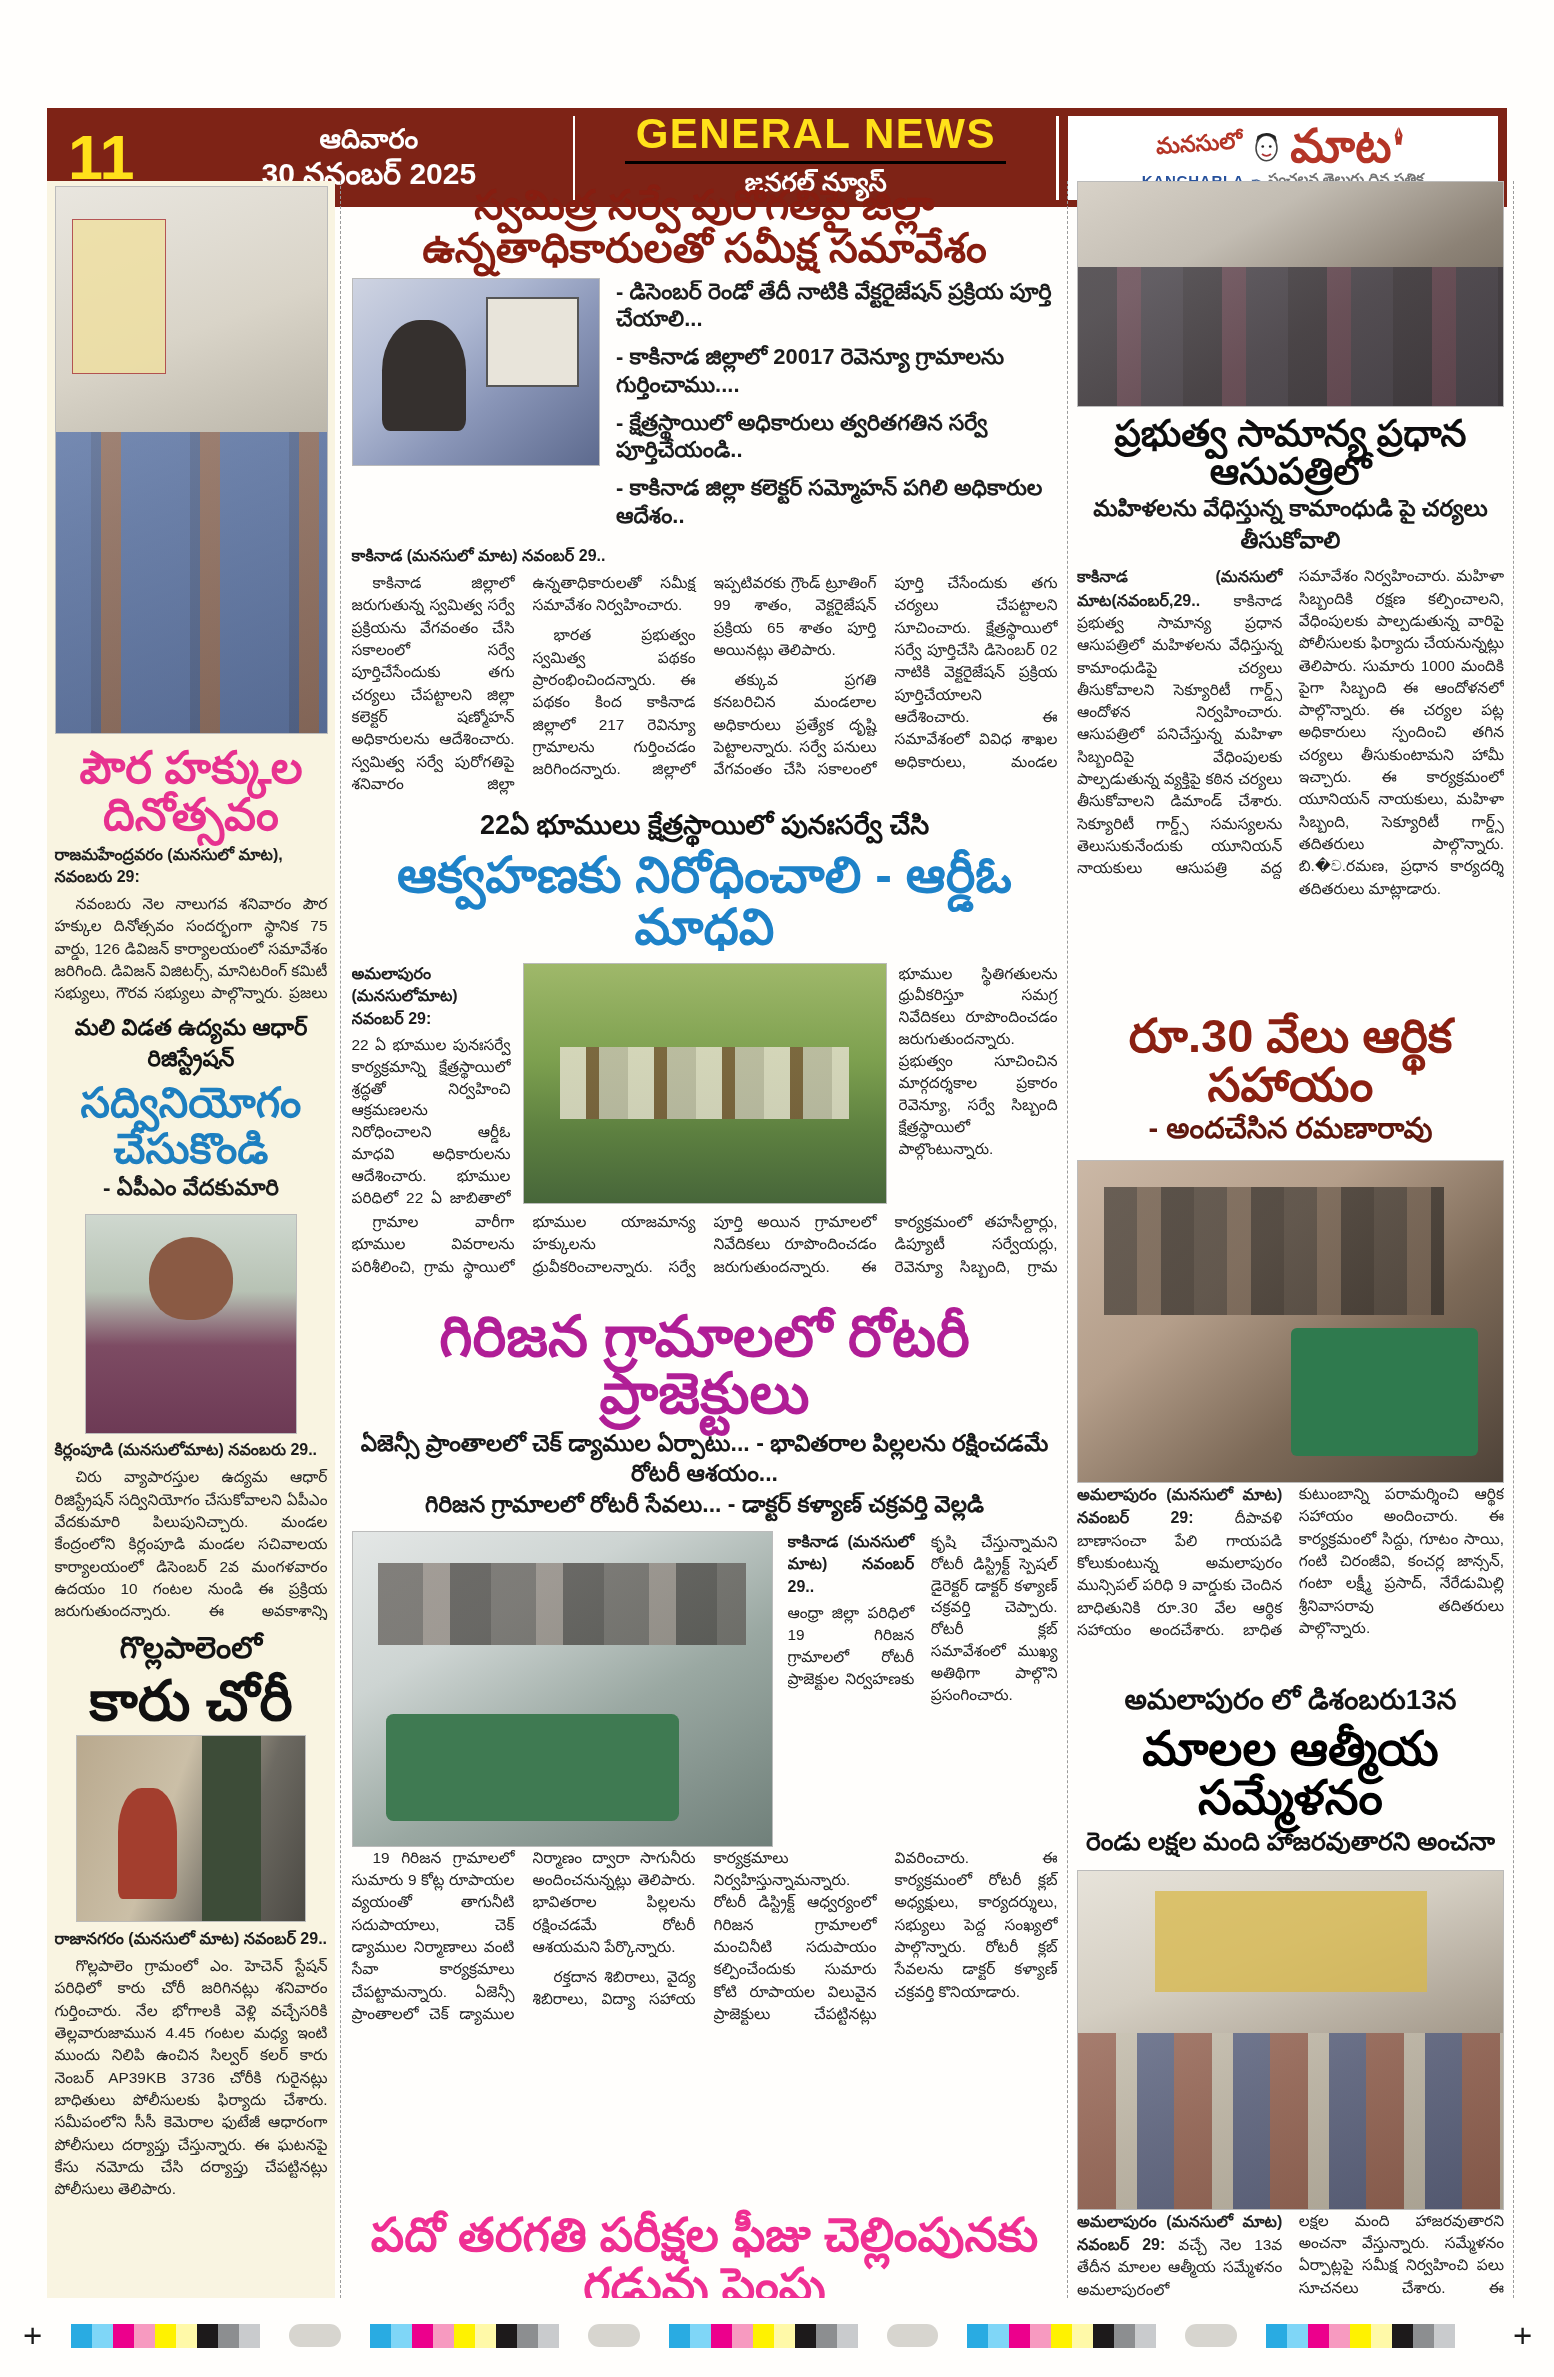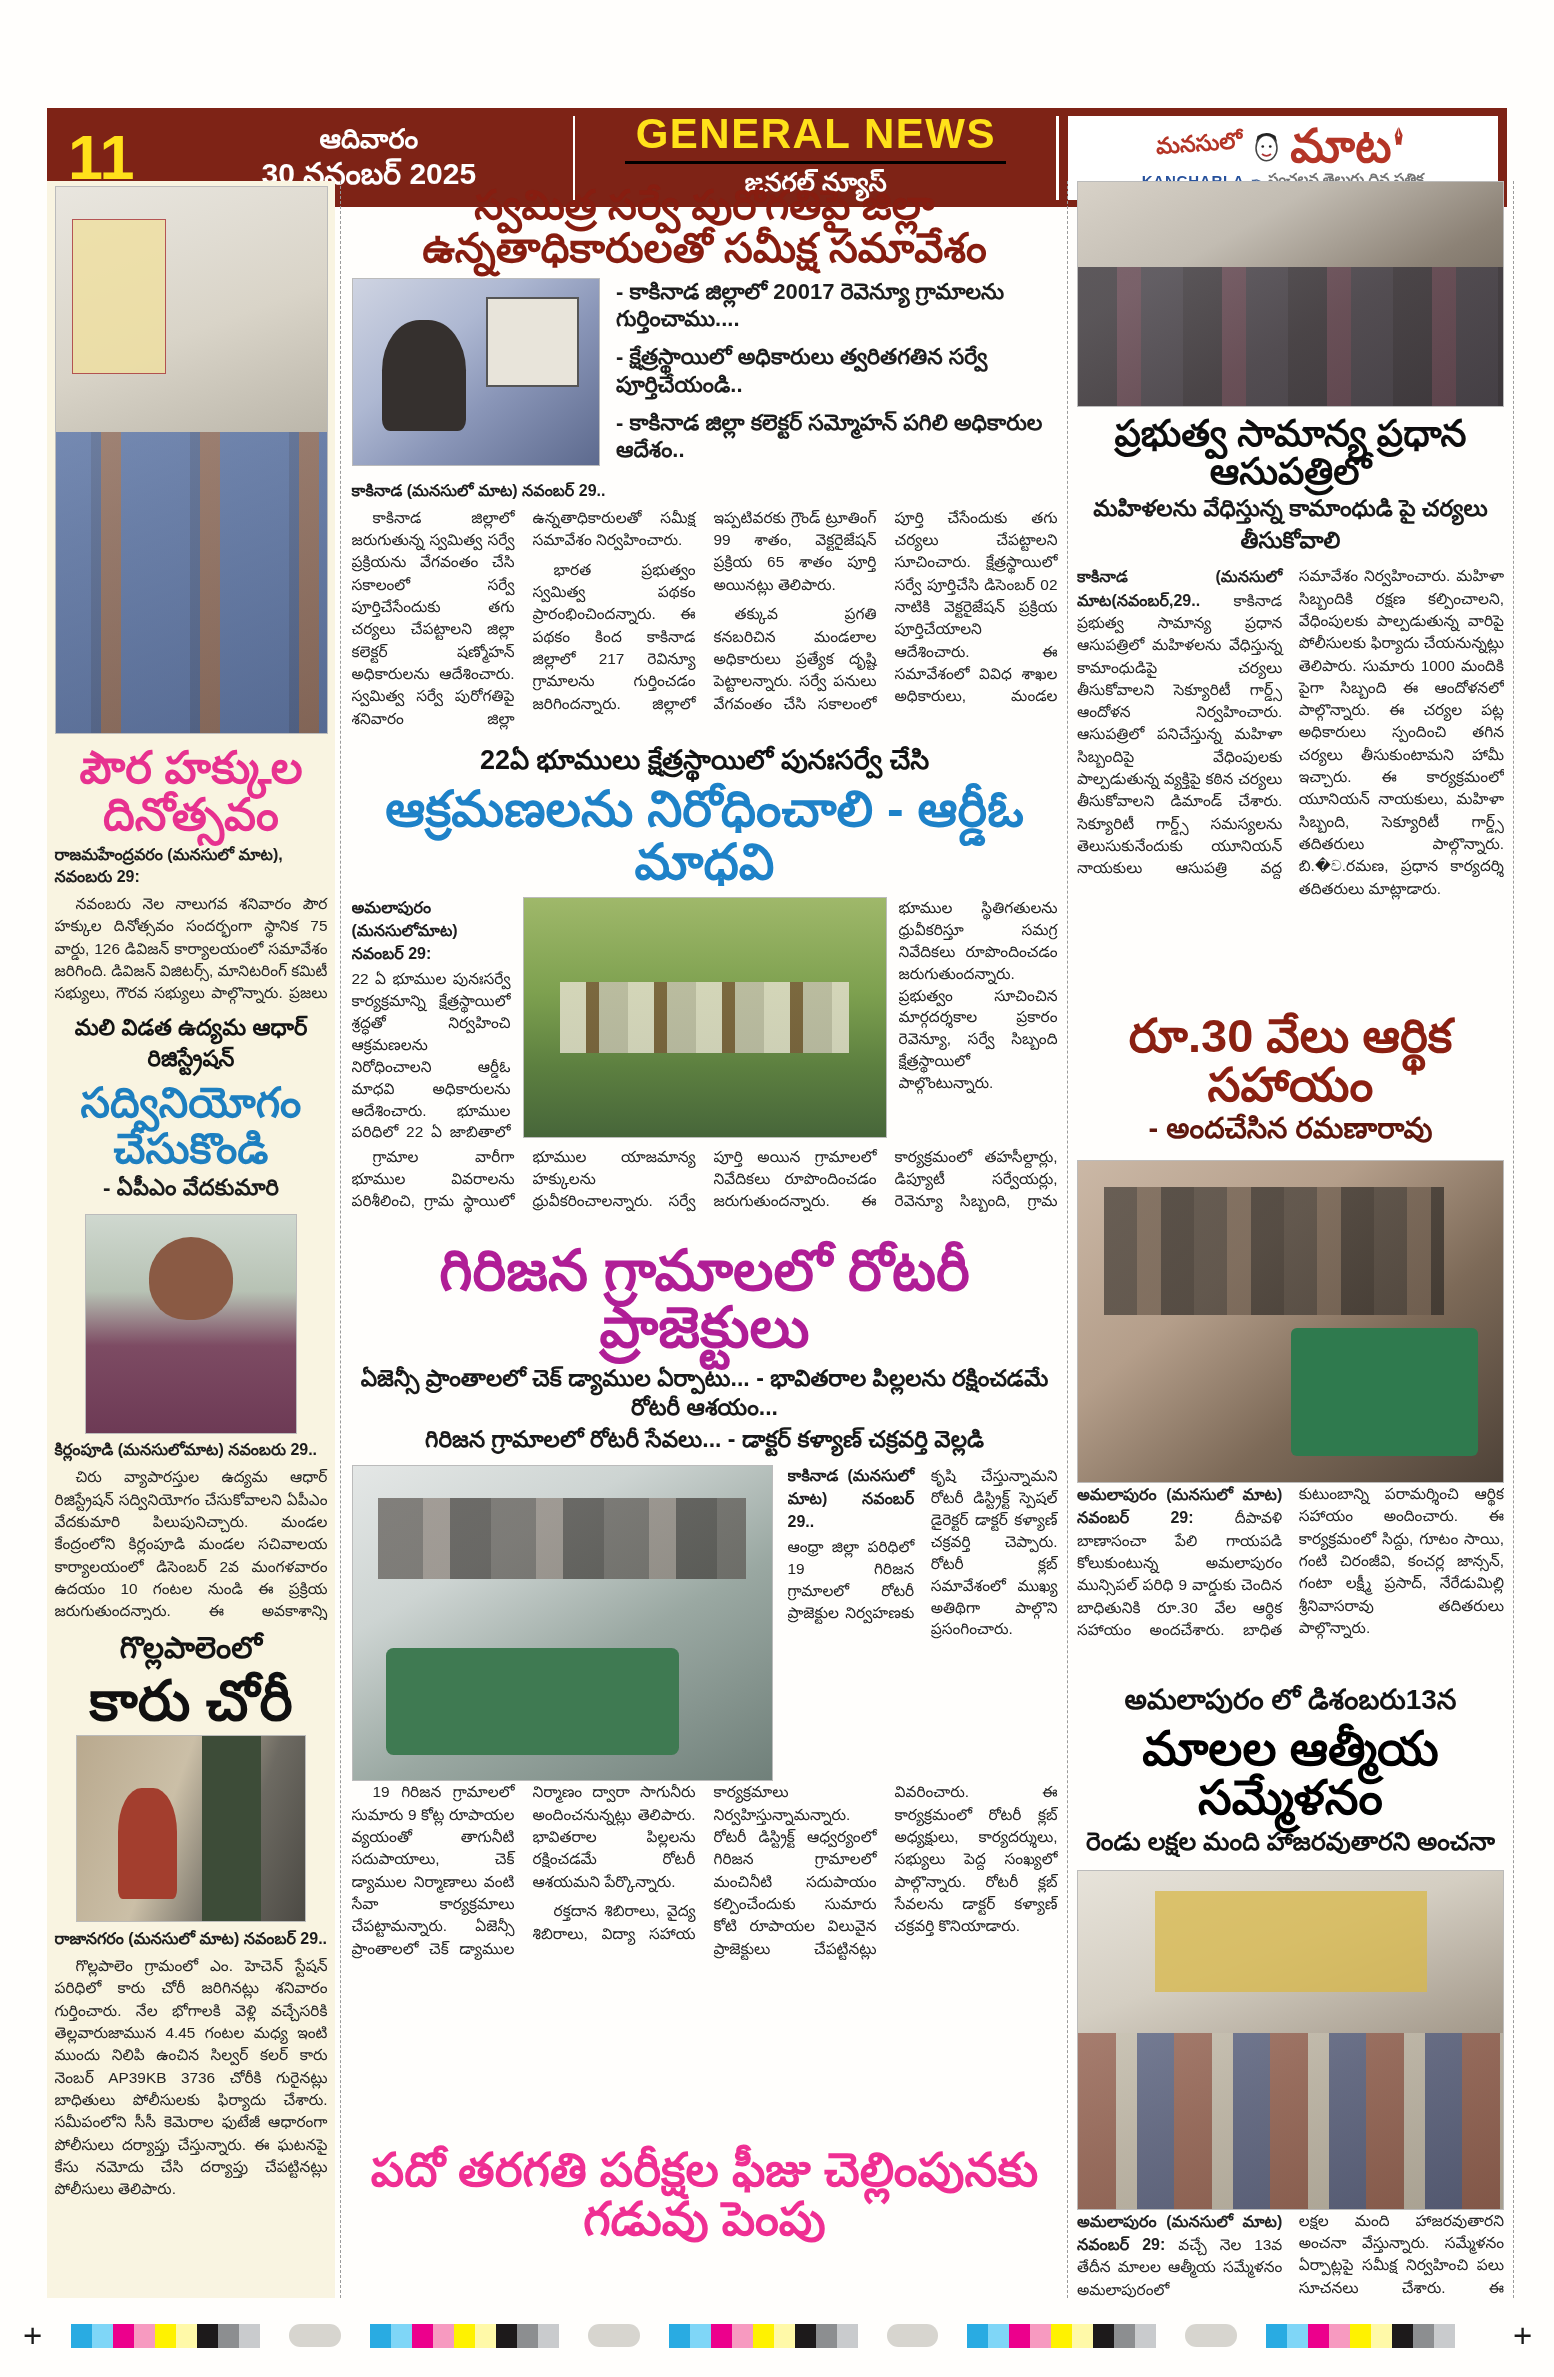--- a/index.html
+++ b/index.html
@@ -220,36 +220,37 @@
     </div>
   </div>
 
   <div class="col col-mid">
 
     <div>
       <div class="hl-maroon">స్వమిత్ర సర్వే పురోగతిపై జిల్లా ఉన్నతాధికారులతో సమీక్ష సమావేశం</div>
       <div class="a1-media">
         <div class="photo ph-desk"></div>
         <div class="bullets">
+            <p>- డిసెంబర్ రెండో తేదీ నాటికి వేక్టరైజేషన్ ప్రక్రియ పూర్తి చేయాలి...</p>
             <p>- కాకినాడ జిల్లాలో 20017 రెవెన్యూ గ్రామాలను గుర్తించాము....</p>
             <p>- క్షేత్రస్థాయిలో అధికారులు త్వరితగతిన సర్వే పూర్తిచేయండి..</p>
             <p>- కాకినాడ జిల్లా కలెక్టర్ సమ్మోహన్ పగిలి అధికారుల ఆదేశం..</p>
           </div>
       </div>
       <div class="dateline">కాకినాడ (మనసులో మాట) నవంబర్ 29..</div>
       <div class="a-body cols-4 clip mid-body-1">
           <p>కాకినాడ జిల్లాలో జరుగుతున్న స్వమిత్వ సర్వే ప్రక్రియను వేగవంతం చేసి సకాలంలో సర్వే పూర్తిచేసేందుకు తగు చర్యలు చేపట్టాలని జిల్లా కలెక్టర్ షణ్మోహన్ అధికారులను ఆదేశించారు. స్వమిత్వ సర్వే పురోగతిపై శనివారం జిల్లా ఉన్నతాధికారులతో సమీక్ష సమావేశం నిర్వహించారు.</p>
           <p>భారత ప్రభుత్వం స్వమిత్వ పథకం ప్రారంభించిందన్నారు. ఈ పథకం కింద కాకినాడ జిల్లాలో 217 రెవిన్యూ గ్రామాలను గుర్తించడం జరిగిందన్నారు. జిల్లాలో ఇప్పటివరకు గ్రౌండ్ ట్రూతింగ్ 99 శాతం, వెక్టరైజేషన్ ప్రక్రియ 65 శాతం పూర్తి అయినట్లు తెలిపారు.</p>
           <p>తక్కువ ప్రగతి కనబరిచిన మండలాల అధికారులు ప్రత్యేక దృష్టి పెట్టాలన్నారు. సర్వే పనులు వేగవంతం చేసి సకాలంలో పూర్తి చేసేందుకు తగు చర్యలు చేపట్టాలని సూచించారు. క్షేత్రస్థాయిలో సర్వే పూర్తిచేసి డిసెంబర్ 02 నాటికి వెక్టరైజేషన్ ప్రక్రియ పూర్తిచేయాలని ఆదేశించారు. ఈ సమావేశంలో వివిధ శాఖల అధికారులు, మండల సర్వేయర్లు, వీఆర్వోలు పాల్గొన్నారు.</p>
         </div>
     </div>
 
     <div>
       <div class="kicker kicker-22a">22ఏ భూములు క్షేత్రస్థాయిలో పునఃసర్వే చేసి</div>
-      <div class="hl-blue">ఆక్రమణలను నిరోధించాలి - ఆర్డీఓ మాధవి</div>
+      <div class="hl-blue">ఆక్వహణకు నిరోధించాలి - ఆర్డీఓ మాధవి</div>
       <div class="a2-grid">
         <div class="side-txt clip" style="height:241px">
           <span class="dateline" style="display:block;margin-top:0">అమలాపురం (మనసులోమాట) నవంబర్ 29:</span>
           <span>22 ఏ భూముల పునఃసర్వే కార్యక్రమాన్ని క్షేత్రస్థాయిలో శ్రద్ధతో నిర్వహించి ఆక్రమణలను నిరోధించాలని ఆర్డీఓ మాధవి అధికారులను ఆదేశించారు. భూముల పరిధిలో 22 ఏ జాబితాలో ఉన్న భూములపై సమీక్షించారు.</span>
         </div>
         <div class="photo ph-field"></div>
         <div class="side-txt clip" style="height:241px">భూముల స్థితిగతులను ధ్రువీకరిస్తూ సమగ్ర నివేదికలు రూపొందించడం జరుగుతుందన్నారు. ప్రభుత్వం సూచించిన మార్గదర్శకాల ప్రకారం రెవెన్యూ, సర్వే సిబ్బంది క్షేత్రస్థాయిలో పాల్గొంటున్నారు.</div>
       </div>
       <div class="a-body cols-4 clip mid-body-2">
           <p>గ్రామాల వారీగా భూముల వివరాలను పరిశీలించి, గ్రామ స్థాయిలో భూముల యాజమాన్య హక్కులను ధ్రువీకరించాలన్నారు. సర్వే పూర్తి అయిన గ్రామాలలో నివేదికలు రూపొందించడం జరుగుతుందన్నారు. ఈ కార్యక్రమంలో తహసీల్దార్లు, డిప్యూటీ సర్వేయర్లు, రెవెన్యూ సిబ్బంది, గ్రామ సచివాలయ సిబ్బంది పాల్గొన్నారు. దివాకర్ సిబ్బంది పాల్గొన్నారు.</p>

